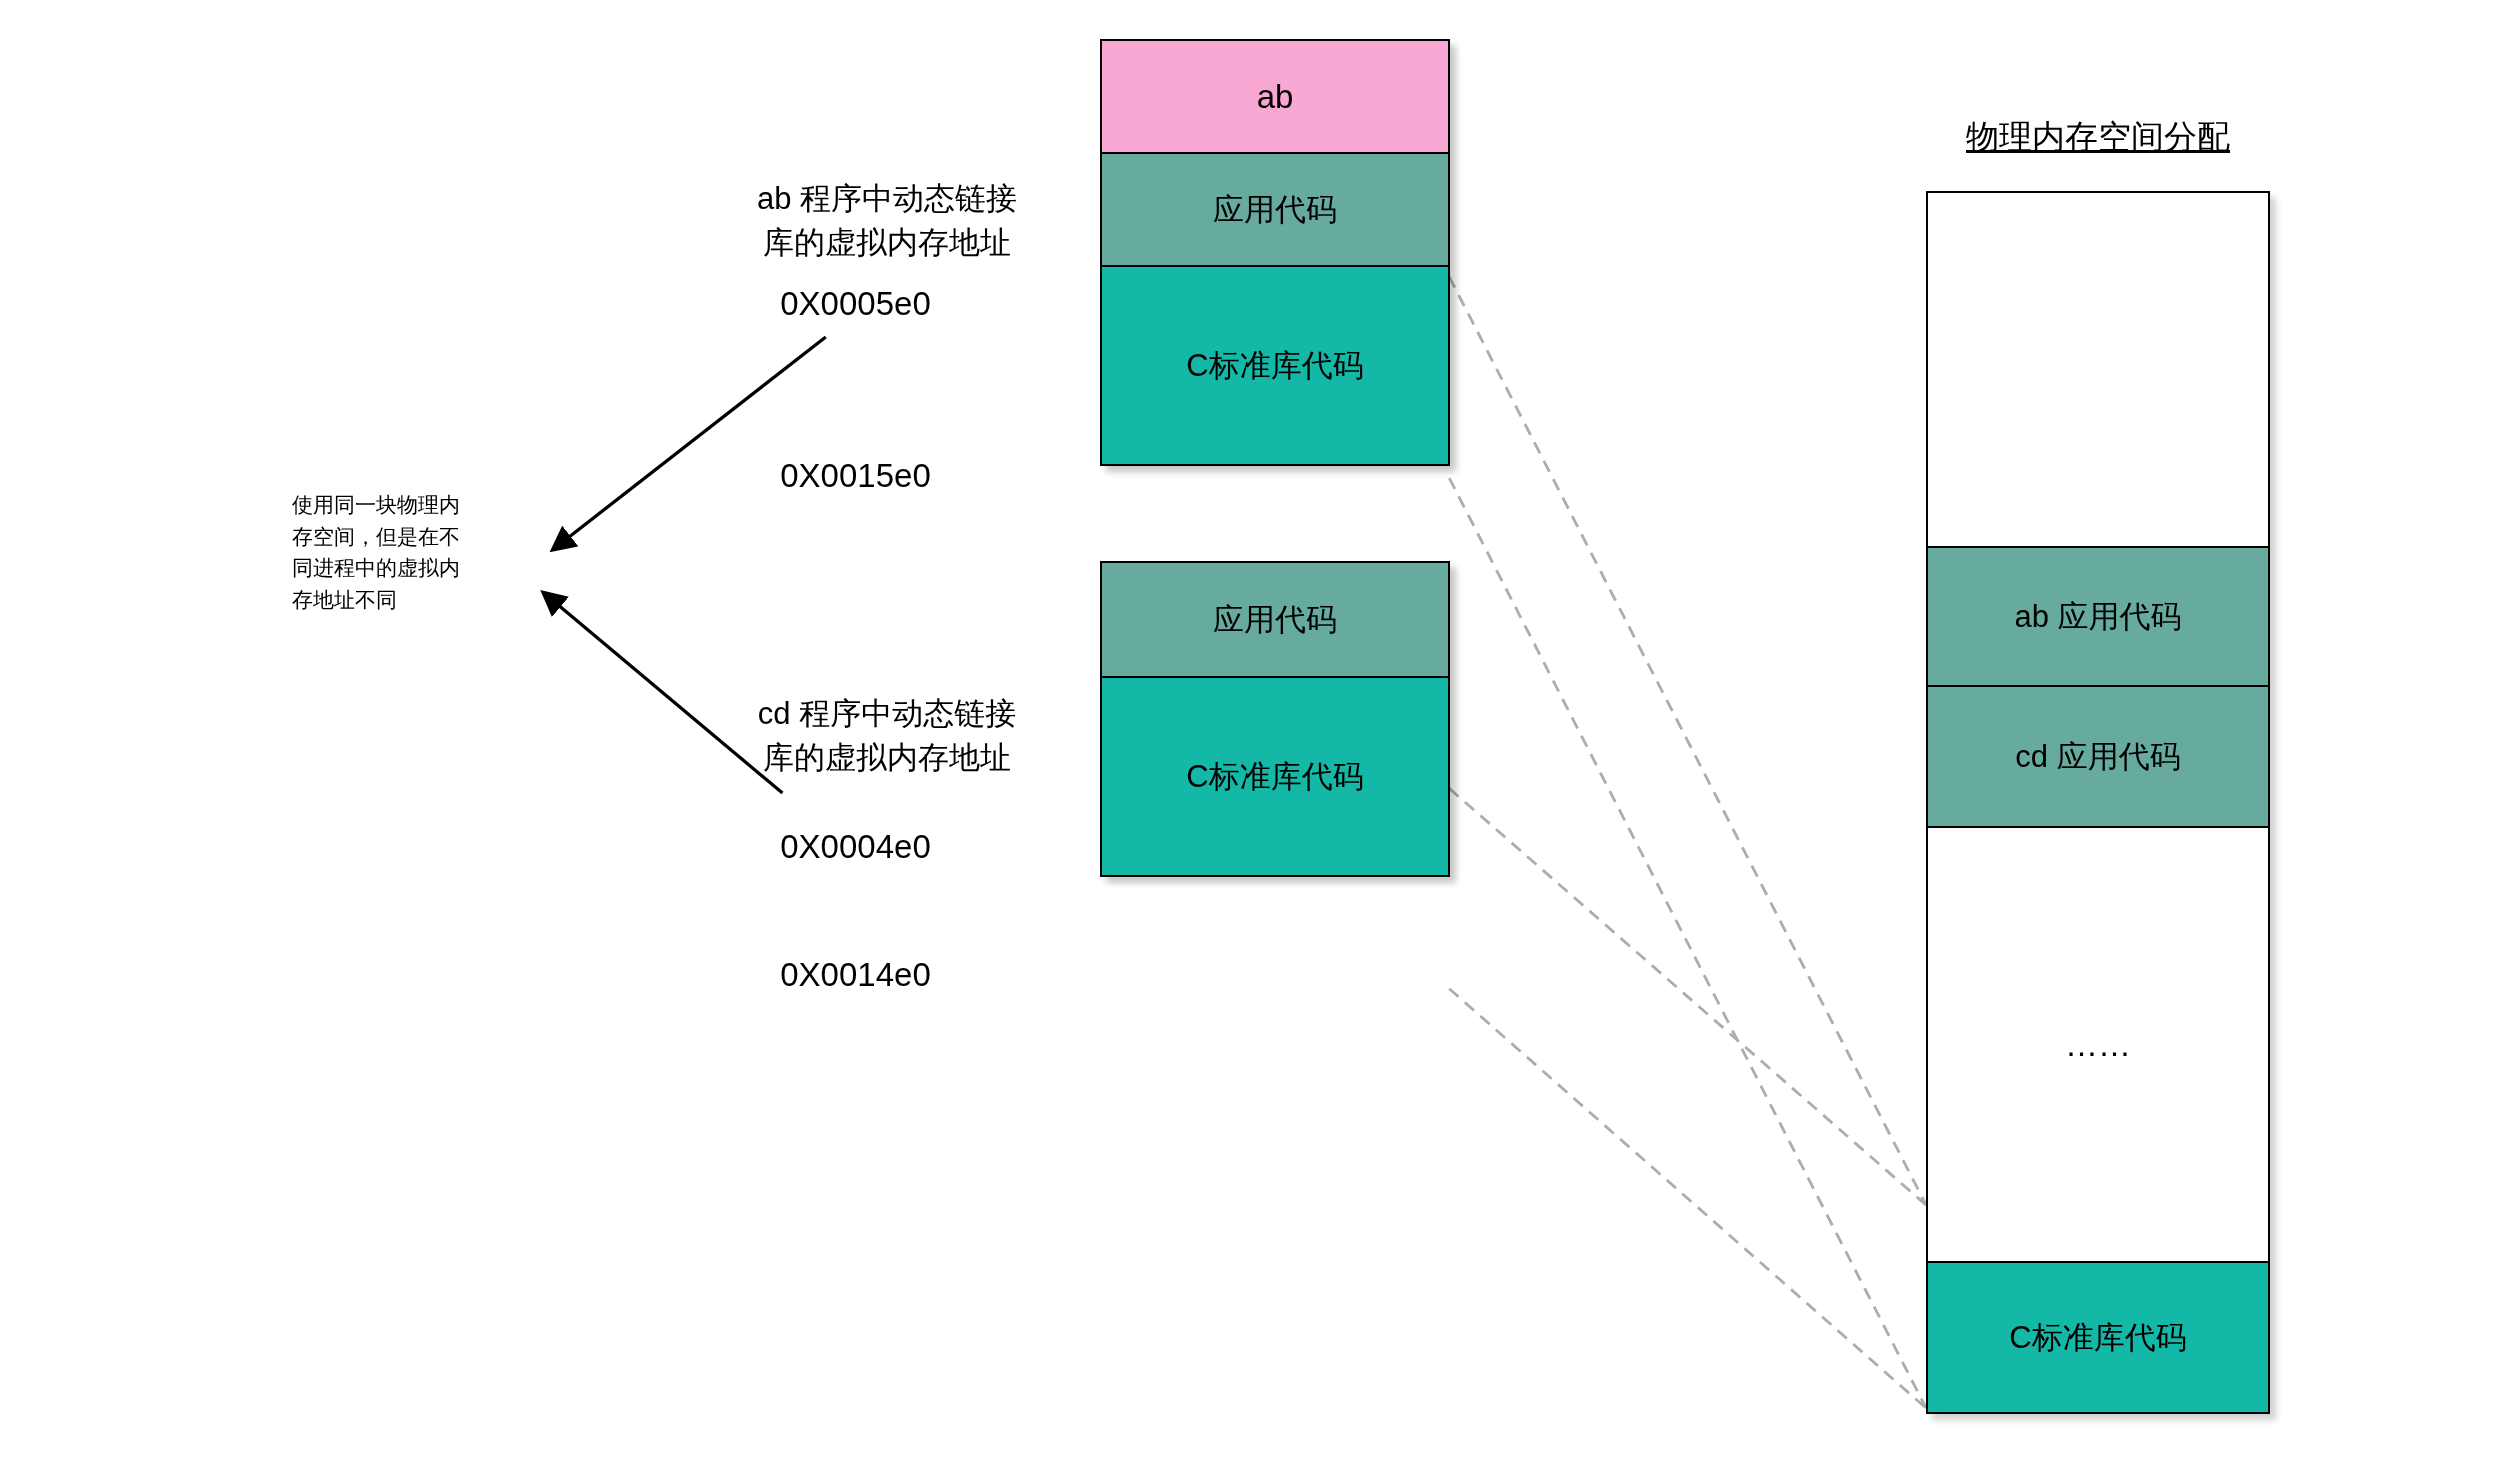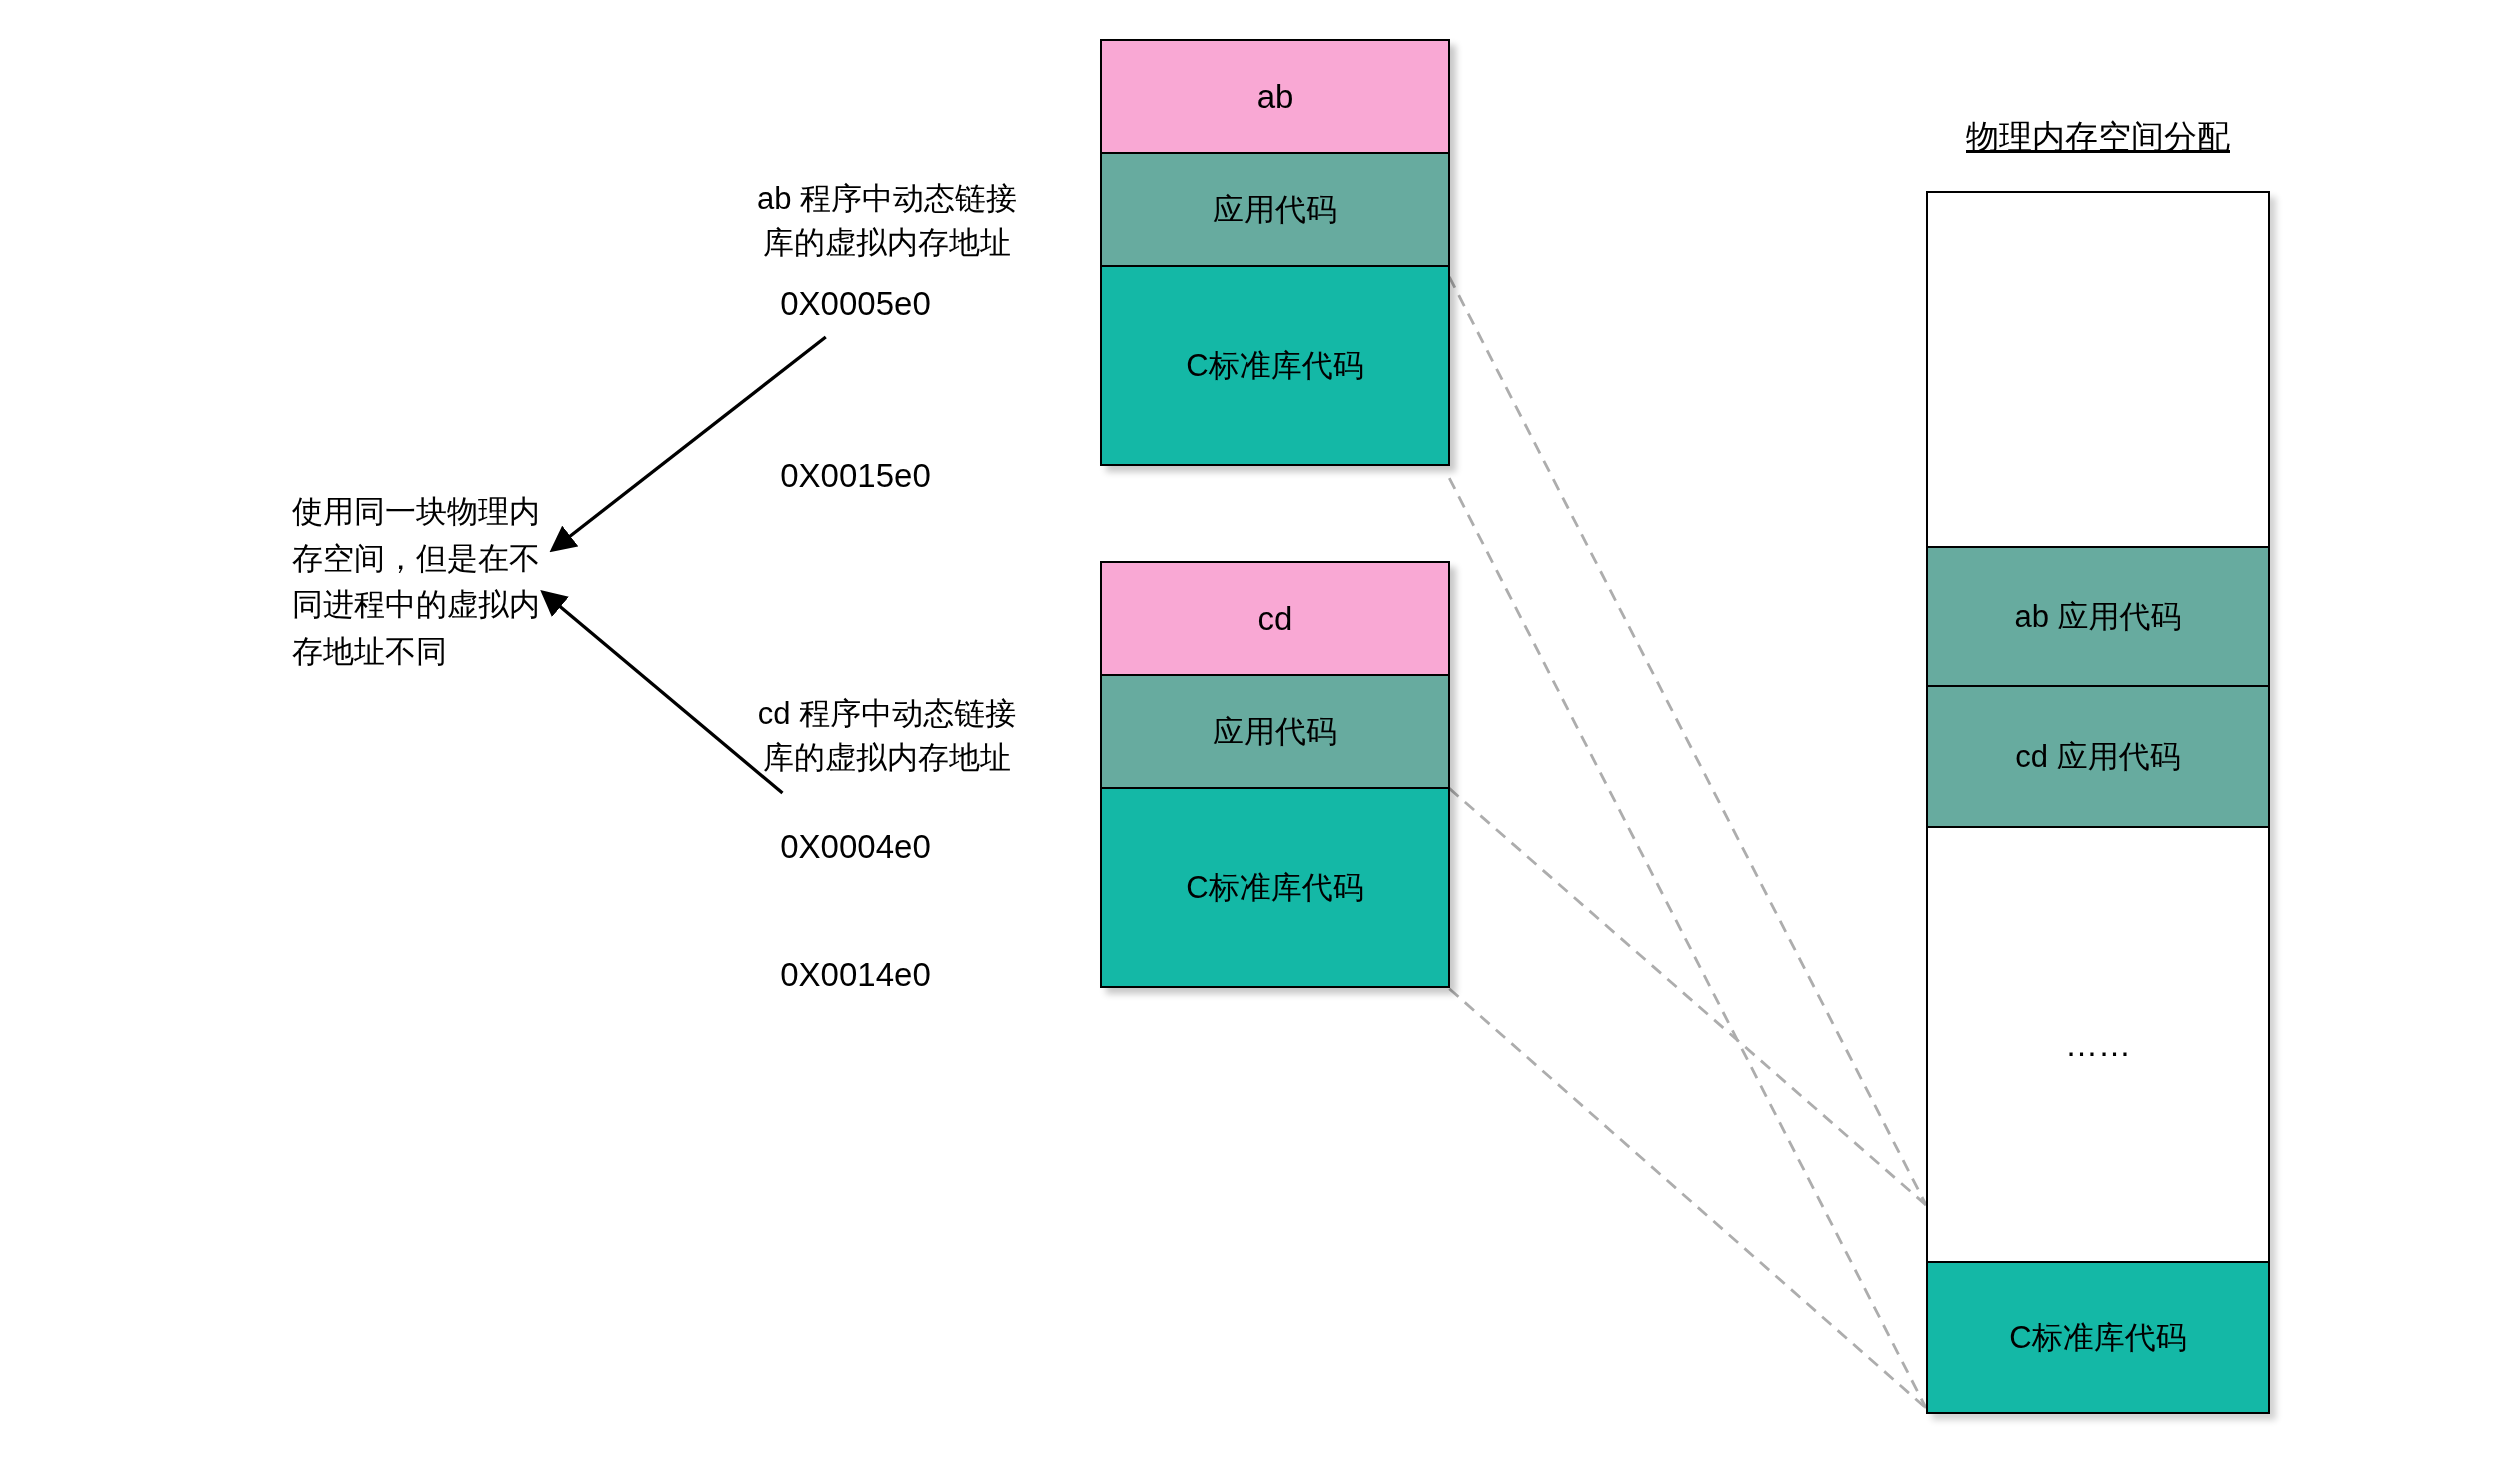--- a/index.html
+++ b/index.html
@@ -68,21 +68,21 @@
   .phys-title {
     position: absolute;
     left: 1907px; top: 115px; width: 382px;
     text-align: center;
     font-size: 33px;
     text-decoration: underline;
   }
 
   .side-label { font-size: 31px; line-height: 1.42; }
   .addr { font-size: 33px; }
-  .note-text { font-size: 31px; line-height: 1.5; }
+  .note-text { font-size: 21px; line-height: 1.5; }
 </style>
 </head>
 <body>
 
 <div class="canvas">
 
   <svg class="overlay" viewBox="0 0 2671 1555">
     <defs>
       <marker id="arrowhead" viewBox="0 0 12 12" refX="10" refY="6" markerWidth="8" markerHeight="8" orient="auto-start-reverse">
         <path d="M0,0 L12,6 L0,12 z" fill="#000"></path>
@@ -121,21 +121,20 @@
 
   <div class="txt addr center" style="left:724px; top:956px; width:263px;">0X0014e0</div>
 
   <div class="proc-block" style="left:1100px; top:39px;">
     <div class="row pink">ab</div>
     <div class="row teal">应用代码</div>
     <div class="row gray">C标准库代码</div>
   </div>
 
   <div class="proc-block" style="left:1100px; top:561px;">
-    <div class="row pink">cd</div>
     <div class="row teal">应用代码</div>
     <div class="row gray">C标准库代码</div>
   </div>
 
   <div class="phys-title">物理内存空间分配</div>
 
   <div class="phys-col">
     <div class="spacer"></div>
     <div class="row teal">ab 应用代码</div>
     <div class="row teal second">cd 应用代码</div>

